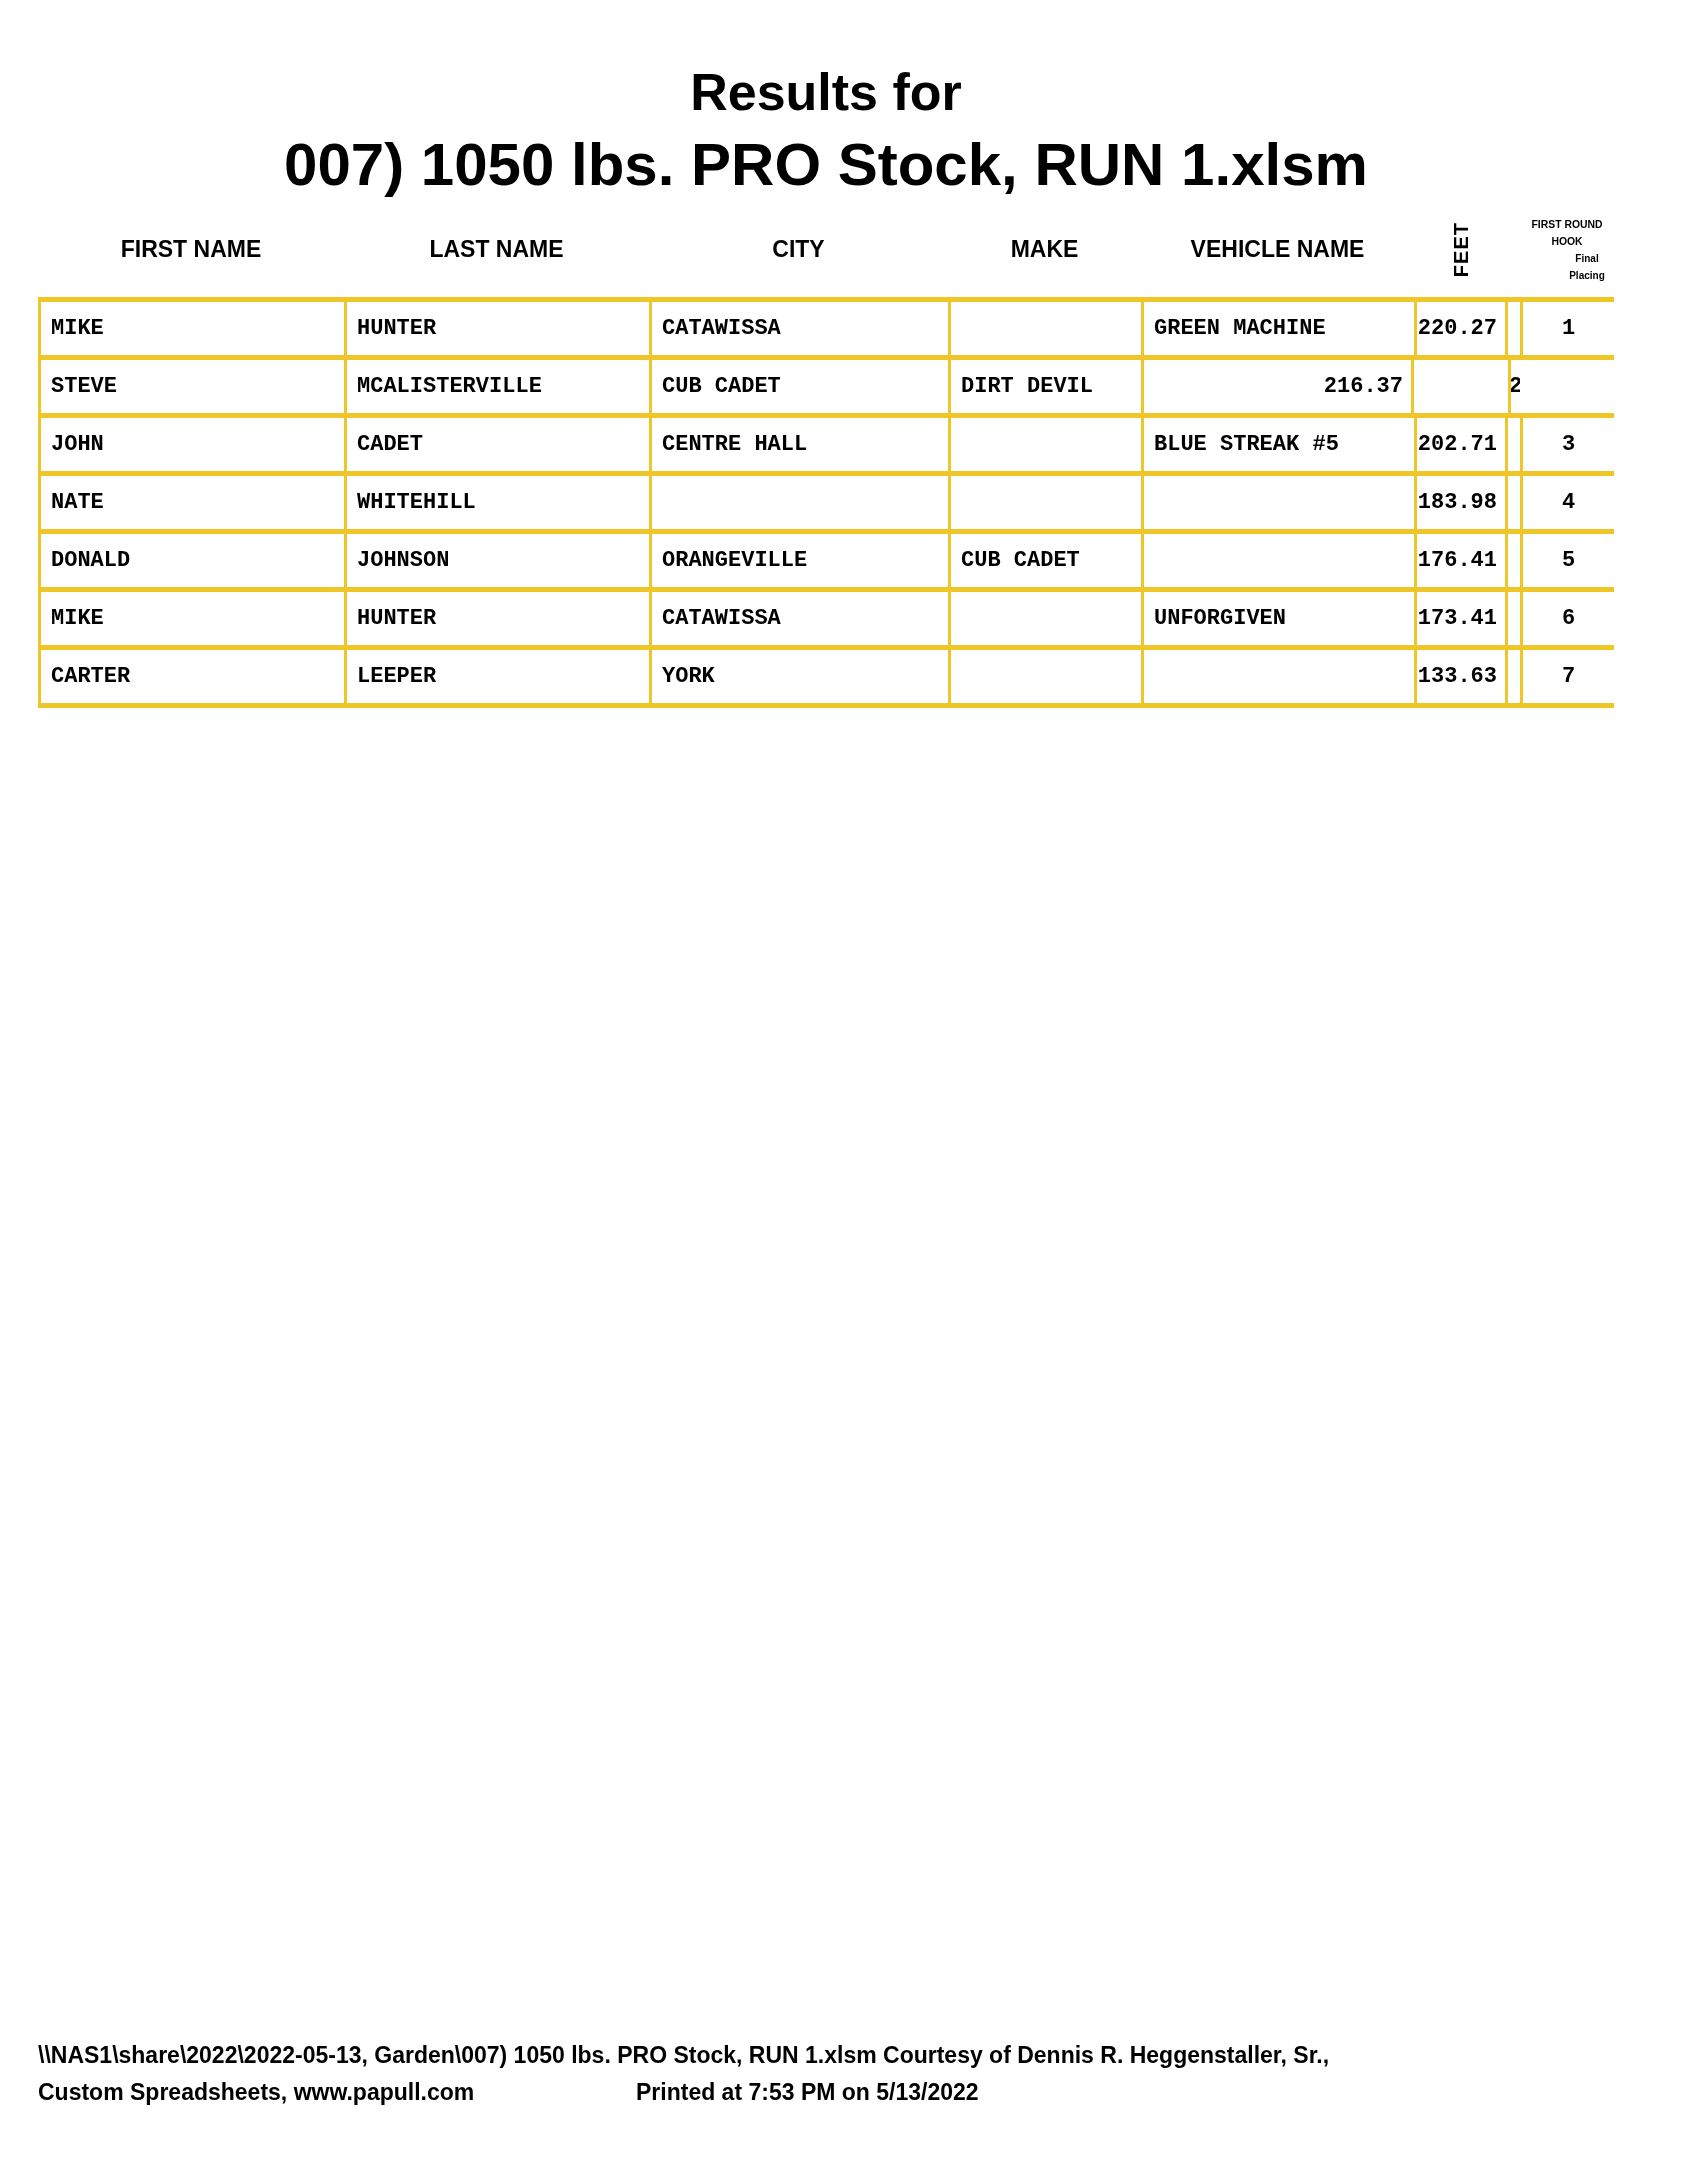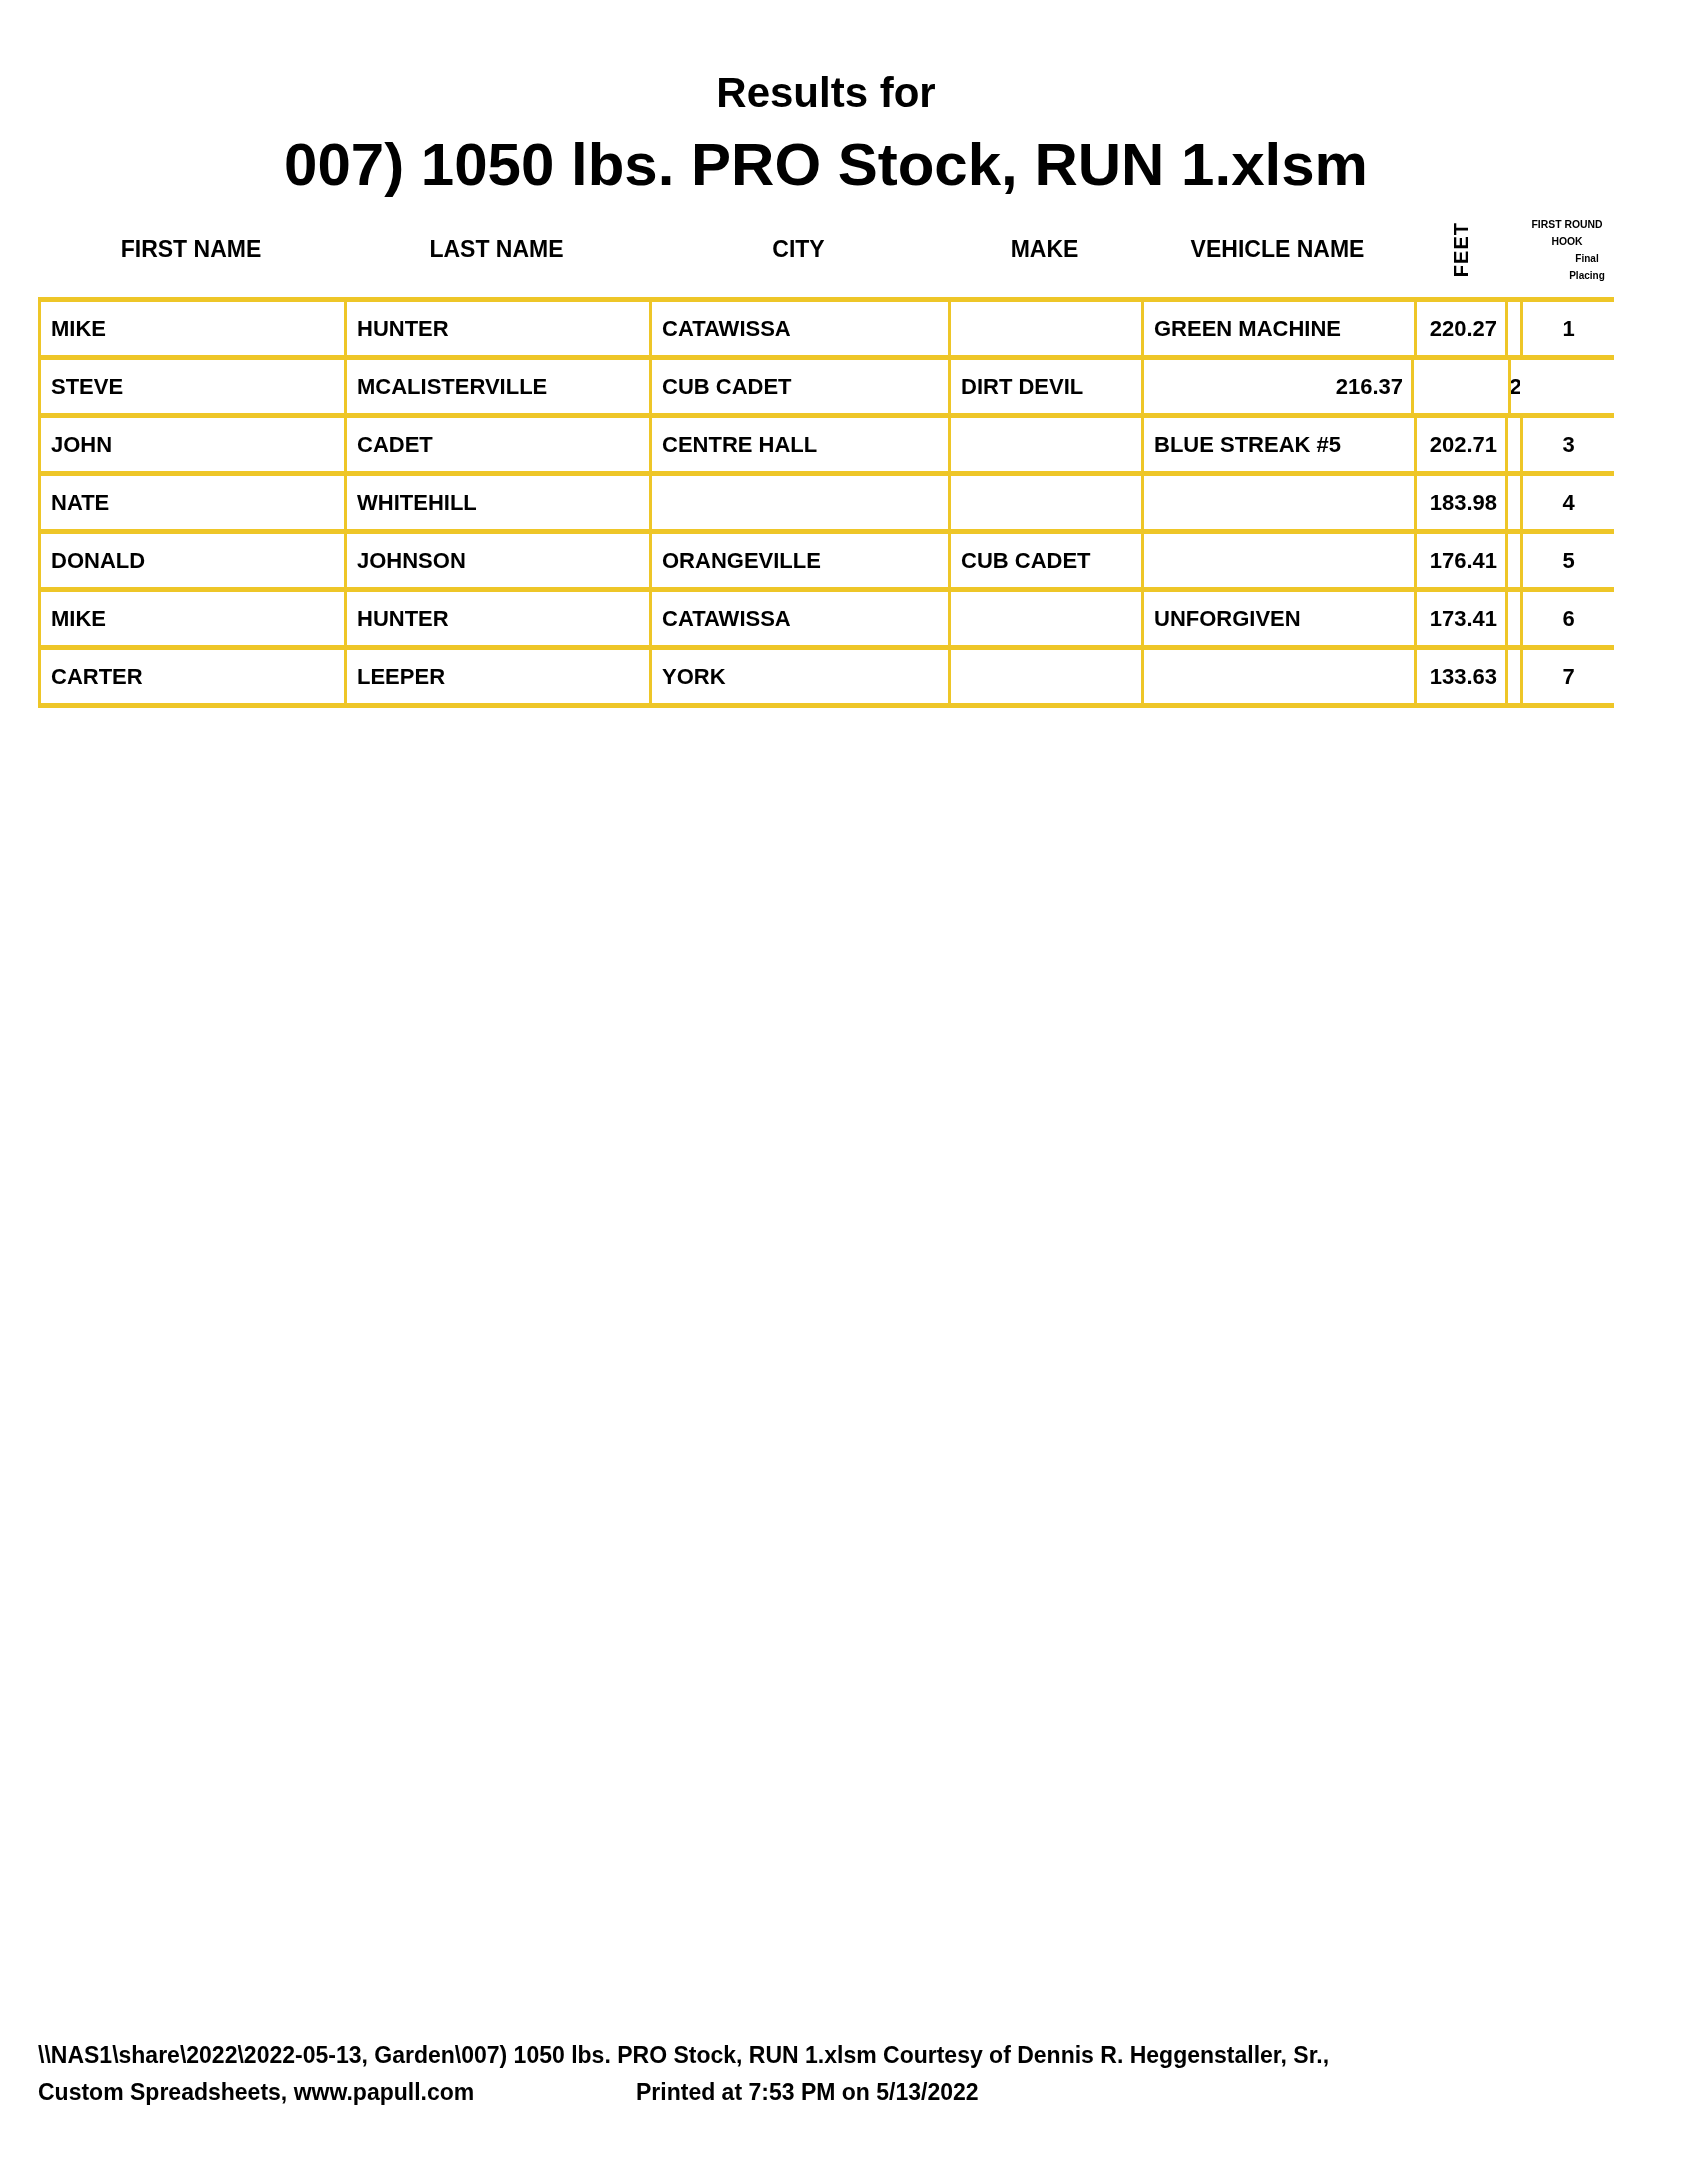--- a/index.html
+++ b/index.html
@@ -18,21 +18,21 @@
 
   
   .titles {
     position: absolute;
     left: 38px;
     top: 65px;
     width: 1576px;
     text-align: center;
   }
   .title-line1 {
-    font-size: 42px;
+    font-size: 52px;
     line-height: 55px;
   }
   .title-line2 {
     font-size: 60px;
     line-height: 57px;
     margin-top: 16px;
   }
 
   
   .grid-cols {
@@ -68,20 +68,21 @@
     font-size: 10px;
     margin-left: 40px;
   }
 
   
   .results-table {
     position: absolute;
     left: 38px;
     top: 297px;
     width: 1576px;
+    font-family: Liberation Mono, monospace;
   }
   .t-row {
     height: 58px;
     box-sizing: border-box;
     border-top: 5px solid #EEC628;
   }
   .t-row:last-child {
     height: 63px;
     border-bottom: 5px solid #EEC628;
   }

